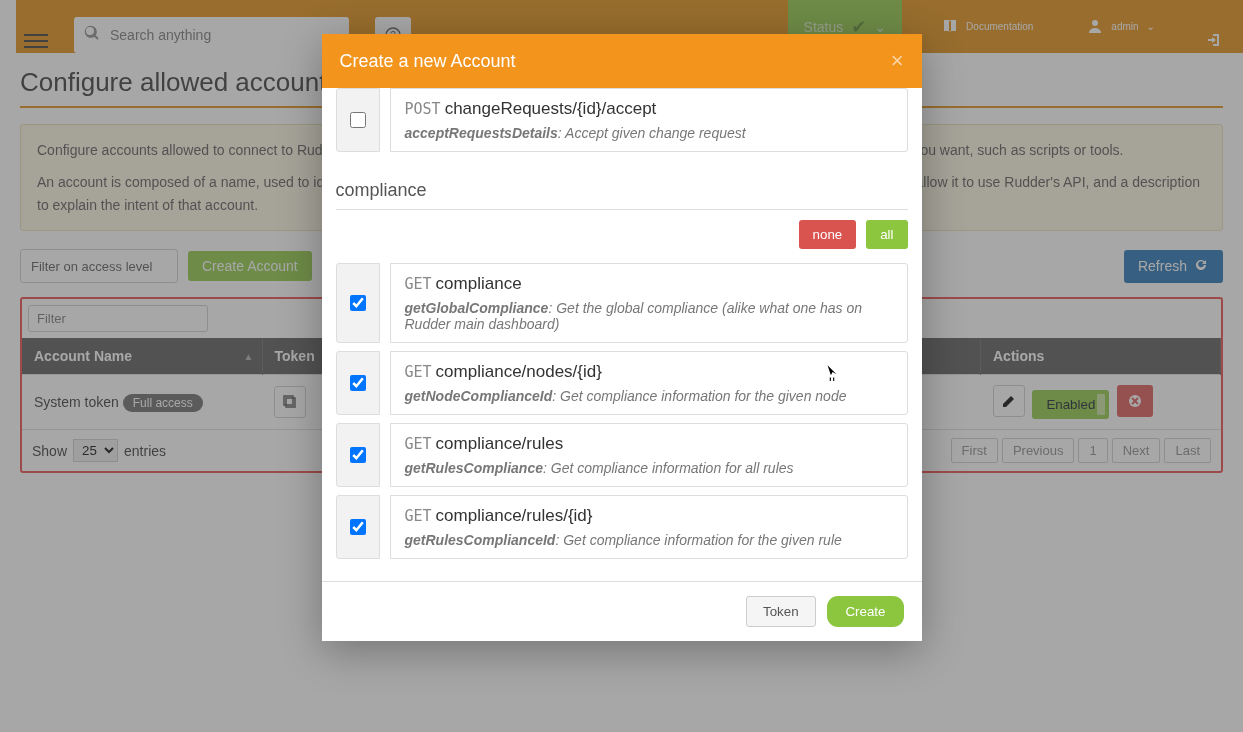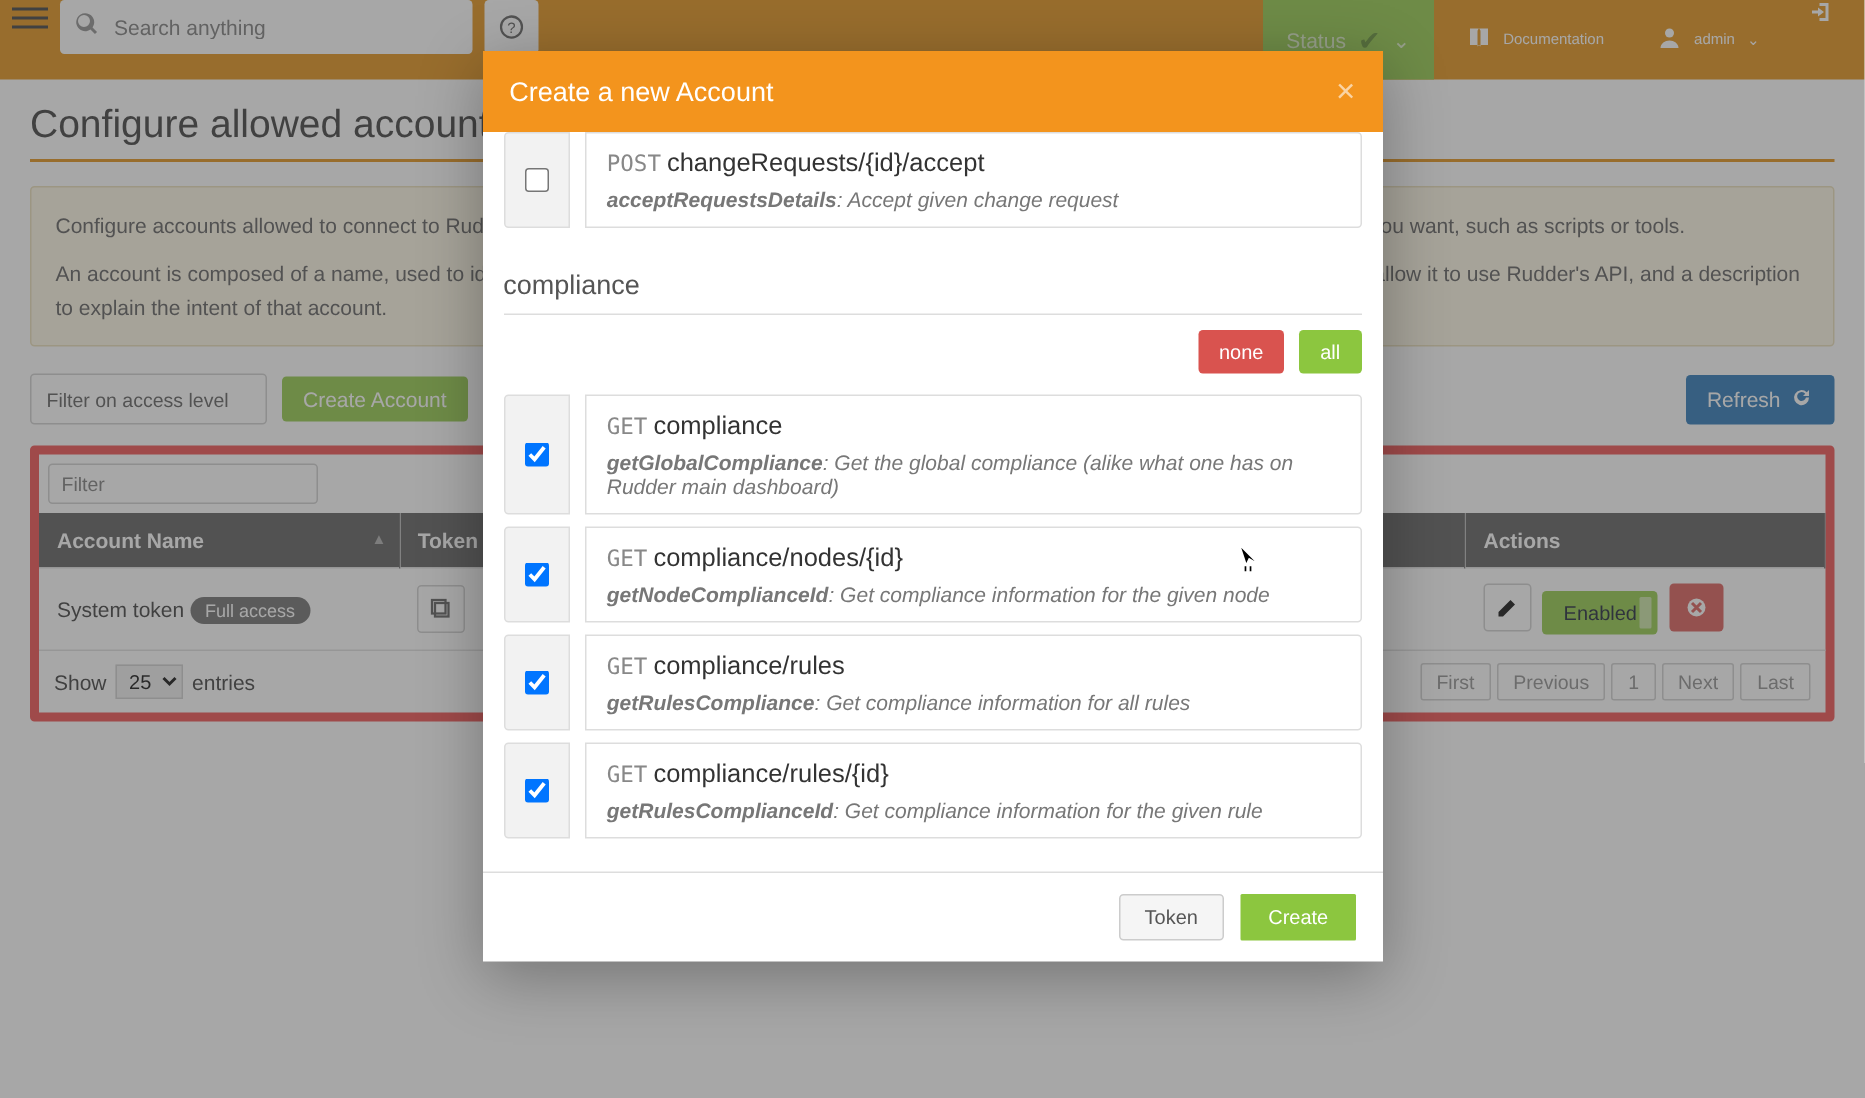--- a/index.html
+++ b/index.html
@@ -1,19 +1,19 @@
 <!DOCTYPE html>
 <html><head>
 <meta charset="utf-8">
 <style>
 * { box-sizing: border-box; margin: 0; padding: 0; }
 body { font-family: -apple-system, BlinkMacSystemFont, "Segoe UI", Arial, sans-serif; font-size: 14px; background: #fff; color: #333; width: 1243px; height: 732px; overflow: hidden; position: relative; }
 
 
-.topbar { background: #e08b0a; height: 53px; display: flex; align-items: flex-start; padding: 0 8px; gap: 8px; }
+.topbar { background: #e08b0a; height: 53px; display: flex; align-items: flex-end; padding: 0 8px; gap: 26px; margin-left: 16px; }
 .menu-toggle { width: 24px; height: 24px; display: flex; flex-direction: column; justify-content: center; gap: 4px; cursor: pointer; }
 .menu-toggle span { height: 2px; background: #333; }
 .search-wrap { background: #fff; border-radius: 3px; height: 36px; display: flex; align-items: center; flex: 0 0 275px; padding: 0 10px; gap: 10px; }
 .search-wrap .mag { color: #888; font-size: 16px; }
 .search-input { border: none; outline: none; flex: 1; font-size: 14px; color: #888; background: transparent; }
 .help-btn { background: #fff; width: 36px; height: 36px; border-radius: 3px; display: flex; align-items: center; justify-content: center; color: #555; font-size: 16px; }
 .topbar-spacer { flex: 1; }
 .status-btn { background: #8cc63f; color: rgba(255,255,255,0.7); height: 53px; padding: 0 16px; display: flex; align-items: center; gap: 8px; font-size: 14px; }
 .status-btn .check { color: #5a8a2a; font-size: 18px; }
 .top-link { color: #fff; display: flex; align-items: center; gap: 8px; padding: 0 14px; font-size: 10px; height: 53px; }
@@ -23,21 +23,21 @@
 .page { padding: 14px 20px; }
 .page h1 { font-size: 26px; font-weight: 400; color: #333; border-bottom: 2px solid #e08b0a; padding-bottom: 8px; margin-bottom: 16px; }
 .info-box { background: #fdf6e3; border: 1px solid #e8dcb5; border-radius: 3px; padding: 14px 16px; color: #555; margin-bottom: 18px; line-height: 1.6; }
 .toolbar-row { display: flex; align-items: center; gap: 10px; margin-bottom: 14px; }
 .select-filter { height: 34px; border: 1px solid #ccc; border-radius: 3px; padding: 0 24px 0 10px; background: #fff; font-size: 13px; color: #555; appearance: none; position: relative; }
 .btn { border-radius: 3px; padding: 7px 14px; font-size: 14px; border: none; cursor: pointer; }
 .btn-green { background: #8cc63f; color: #fff; }
 .btn-blue { background: #1f6fb2; color: #fff; display: flex; align-items: center; gap: 6px; }
 .toolbar-row .spacer { flex: 1; }
 
-.table-wrap { border: 6px solid #ef4444; border-radius: 3px; }
+.table-wrap { border: 2px solid #ef4444; border-radius: 3px; }
 .filter-input { margin: 6px; border: 1px solid #ccc; border-radius: 3px; padding: 5px 8px; font-size: 13px; width: 180px; }
 table { width: 100%; border-collapse: collapse; }
 thead th { background: #555; color: #fff; text-align: left; padding: 10px 12px; font-weight: 600; font-size: 14px; border-right: 1px solid #666; position: relative; }
 thead th .sort { position: absolute; right: 8px; top: 50%; transform: translateY(-50%); font-size: 10px; color: #aaa; }
 tbody td { padding: 10px 12px; border-top: 1px solid #ddd; vertical-align: middle; }
 .badge { background: #666; color: #fff; border-radius: 10px; padding: 2px 10px; font-size: 12px; }
 .action-btn { width: 32px; height: 32px; border: 1px solid #ccc; border-radius: 3px; background: #fff; display: inline-flex; align-items: center; justify-content: center; margin-right: 4px; }
 .enabled-btn { background: #8cc63f; color: #0f172a; border: none; border-radius: 3px; padding: 7px 14px; position: relative; margin-right: 4px; }
 .enabled-btn::after { content: ""; position: absolute; right: 4px; top: 4px; bottom: 4px; width: 8px; background: rgba(255,255,255,0.5); border-radius: 1px; }
 .delete-btn { background: #d9534f; color: #fff; border: none; border-radius: 3px; width: 36px; height: 32px; display: inline-flex; align-items: center; justify-content: center; }
@@ -66,21 +66,21 @@
 .api-body .desc { font-size: 14px; color: #777; font-style: italic; }
 .api-body .desc b { font-weight: 600; }
 
 .section-title { font-size: 18px; color: #555; padding: 20px 0 8px; border-bottom: 1px solid #ddd; margin-bottom: 10px; }
 .sel-btns { text-align: right; margin-bottom: 14px; }
 .btn-none { background: #d9534f; color: #fff; border-radius: 3px; padding: 7px 14px; border: none; margin-right: 6px; }
 .btn-all { background: #8cc63f; color: #fff; border-radius: 3px; padding: 7px 14px; border: none; }
 
 .modal-footer { border-top: 1px solid #ddd; padding: 14px 18px; text-align: right; }
 .btn-close { background: #f5f5f5; border: 1px solid #ccc; color: #555; border-radius: 3px; padding: 7px 16px; margin-right: 8px; }
-.btn-create { background: #8cc63f; color: #fff; border: none; border-radius: 1px; padding: 8px 18px; }
+.btn-create { background: #8cc63f; color: #fff; border: none; border-radius: 11px; padding: 8px 18px; }
 
 .cursor { position: absolute; pointer-events: none; font-size: 16px; color: #000; }
 
 svg.icon { width: 16px; height: 16px; fill: currentColor; }
 </style>
 </head>
 <body>
 
 <div class="topbar">
   <div class="menu-toggle">

